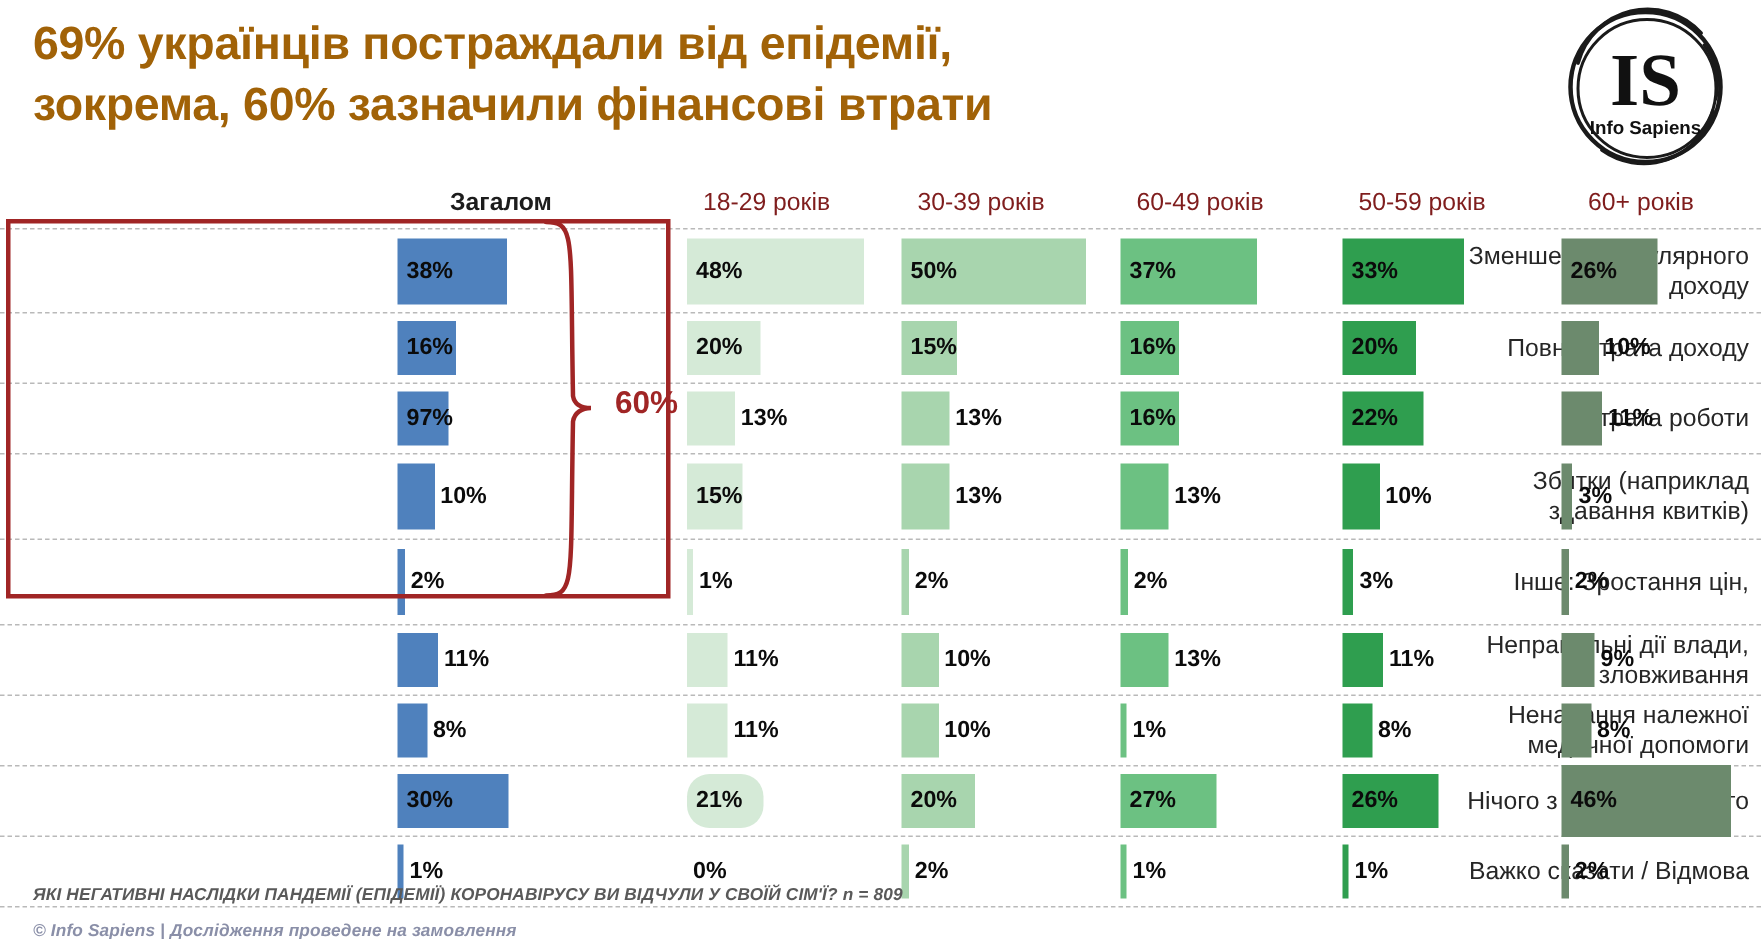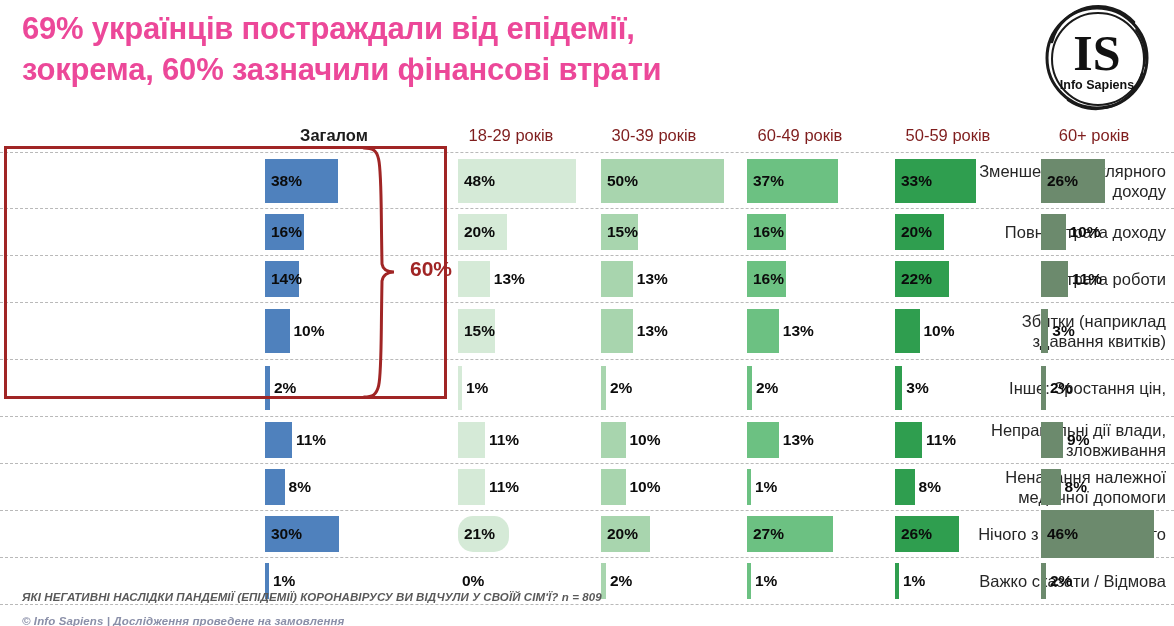--- a/index.html
+++ b/index.html
@@ -14,21 +14,21 @@
   }
 
   
   #title-block {
     position: absolute;
     left: 22px;
     top: 8px;
     width: 940px;
   }
   #title-block .line {
-    color: #ec4899;
+    color: #a16207;
     font-size: 31px;
     font-weight: 700;
     line-height: 41px;
     letter-spacing: -0.2px;
     white-space: nowrap;
   }
 
   
   #logo {
     position: absolute;
@@ -272,21 +272,21 @@
         </div>
       </div>
       <div class="row" style="height: 47px;">
         <div class="row-label">
           <div>
             <div>Втрата роботи</div>
           </div>
         </div>
         <div class="cell" style="left: 265px; width: 180px;">
           <div class="bar" style="width: 34.3px; height: 36px; background: rgb(79, 129, 189);">
-            <span class="bar-val">14%</span>
+            <span class="bar-val">97%</span>
           </div>
         </div>
         <div class="cell" style="left: 458px; width: 148px;">
           <div class="bar" style="width: 31.85px; height: 36px; background: rgb(213, 234, 215);">
             <span class="bar-val outside">13%</span>
           </div>
         </div>
         <div class="cell" style="left: 601px; width: 148px;">
           <div class="bar" style="width: 31.85px; height: 36px; background: rgb(168, 213, 174);">
             <span class="bar-val outside">13%</span>
@@ -474,21 +474,21 @@
           <div class="bar" style="width: 51.45px; height: 36px; background: rgb(213, 234, 215); border-radius: 15px;">
             <span class="bar-val">21%</span>
           </div>
         </div>
         <div class="cell" style="left: 601px; width: 148px;">
           <div class="bar" style="width: 49px; height: 36px; background: rgb(168, 213, 174);">
             <span class="bar-val">20%</span>
           </div>
         </div>
         <div class="cell" style="left: 747px; width: 148px;">
-          <div class="bar" style="width: 86px; height: 36px; background: rgb(108, 193, 130);">
+          <div class="bar" style="width: 64px; height: 36px; background: rgb(108, 193, 130);">
             <span class="bar-val">27%</span>
           </div>
         </div>
         <div class="cell" style="left: 895px; width: 148px;">
           <div class="bar" style="width: 63.7px; height: 36px; background: rgb(47, 158, 79);">
             <span class="bar-val">26%</span>
           </div>
         </div>
         <div class="cell" style="left: 1041px; width: 148px;">
           <div class="bar" style="width: 112.7px; height: 48px; background: rgb(108, 138, 109);">

